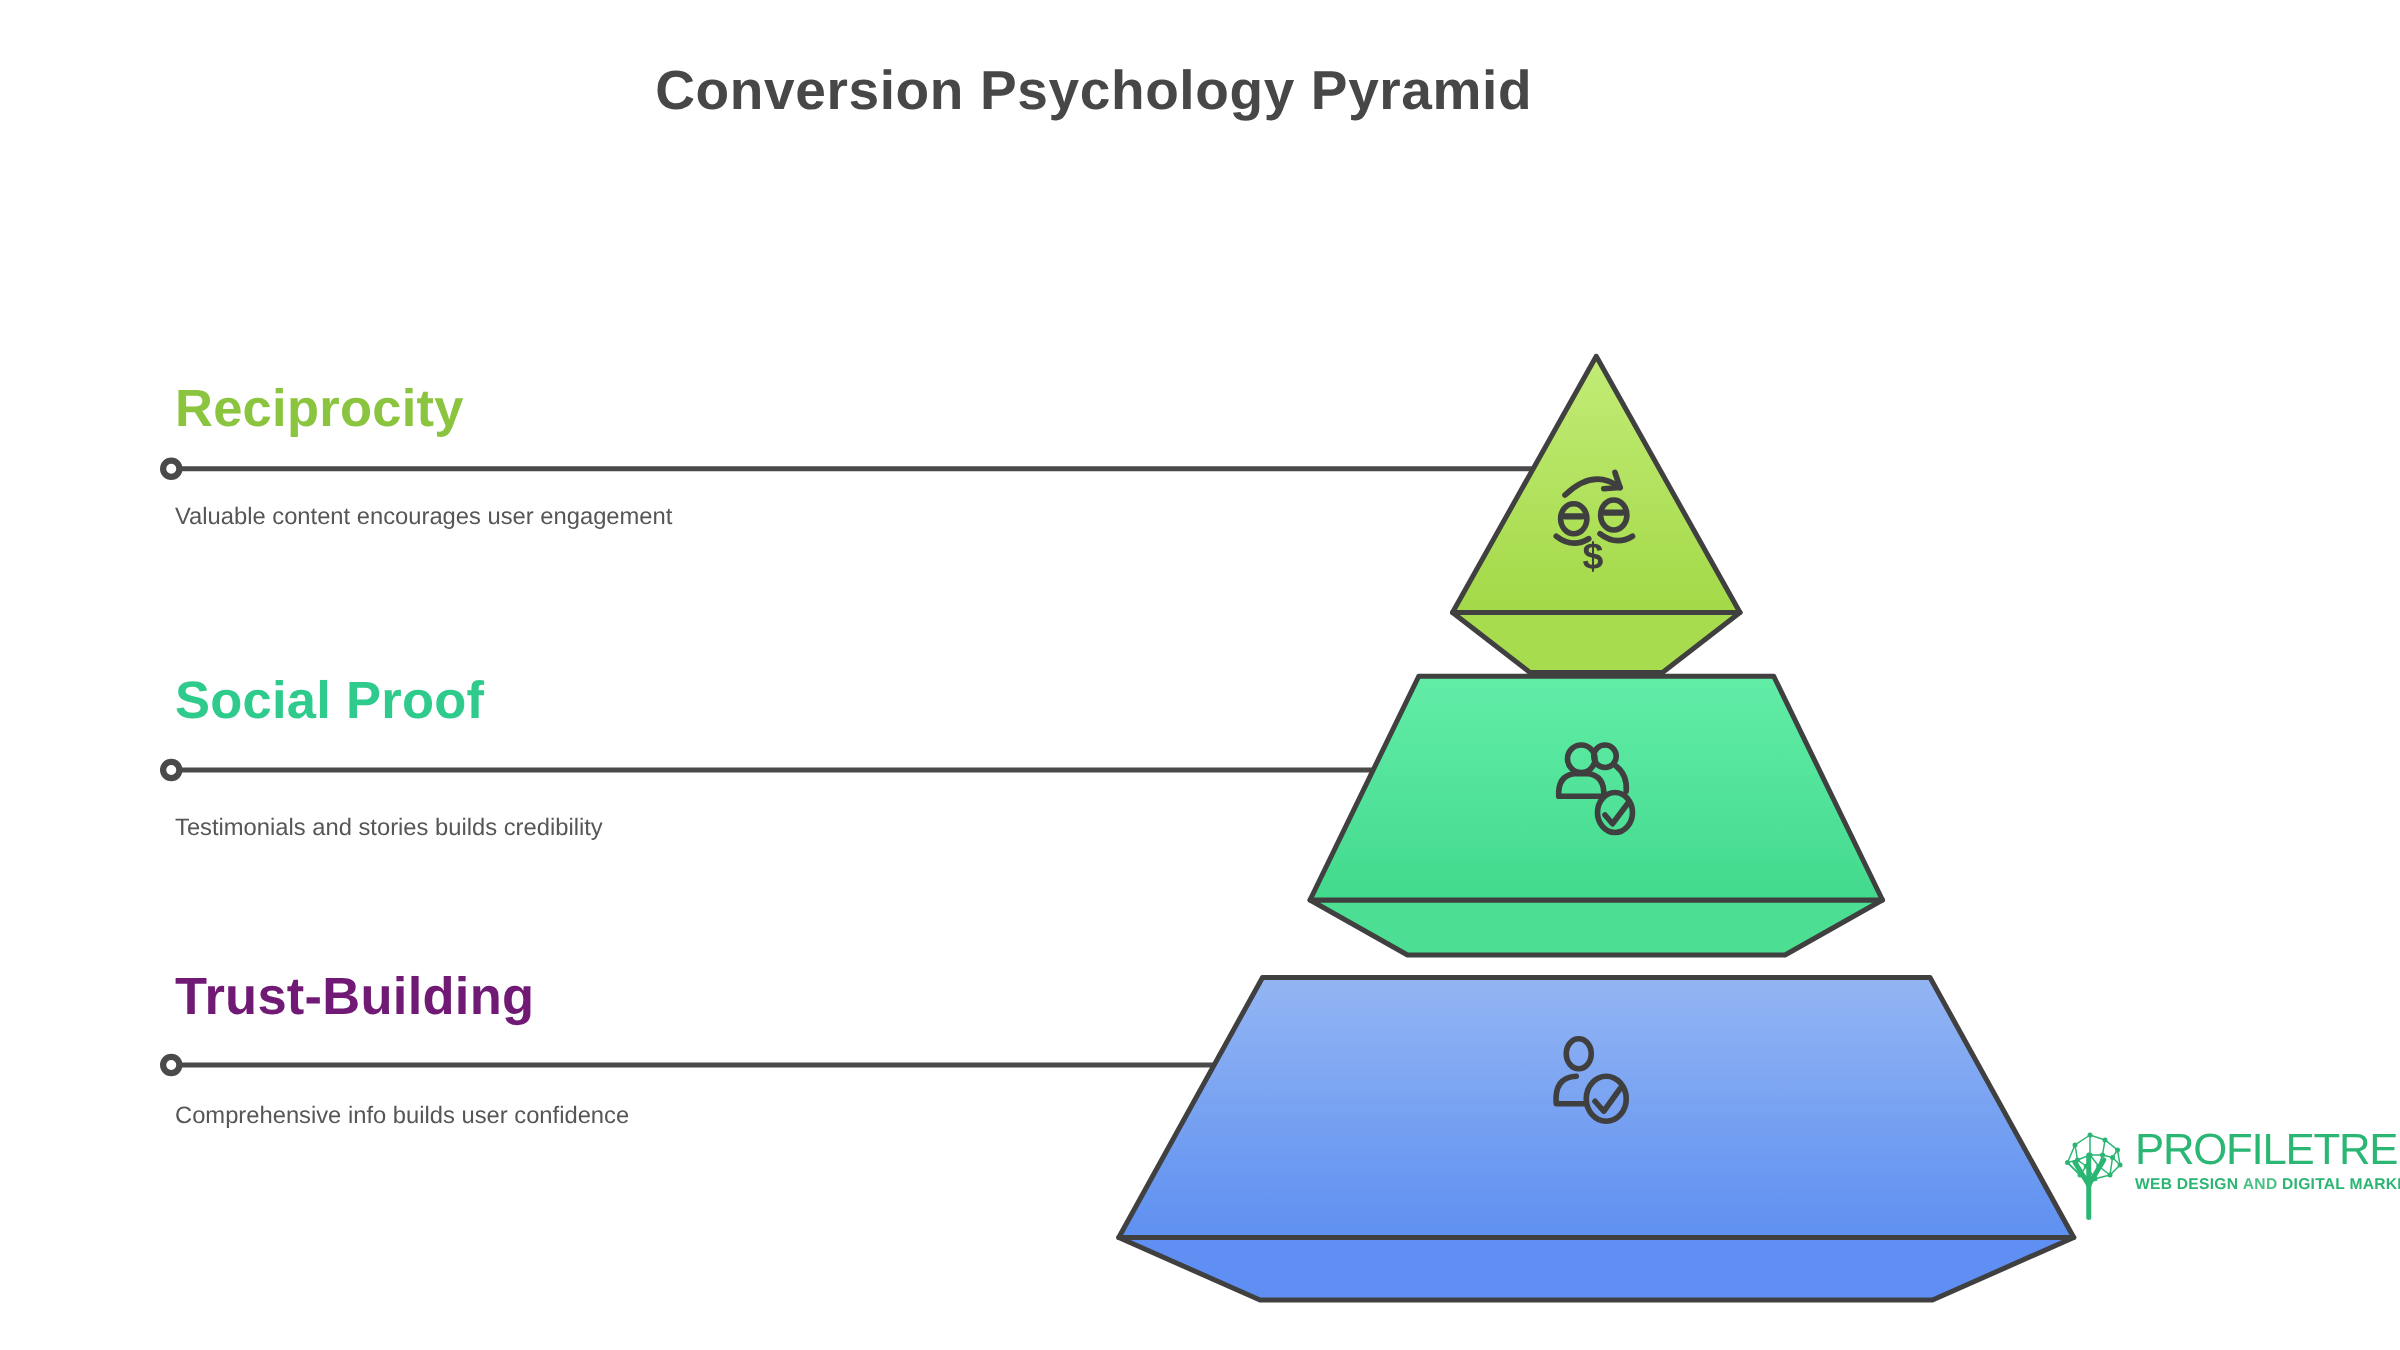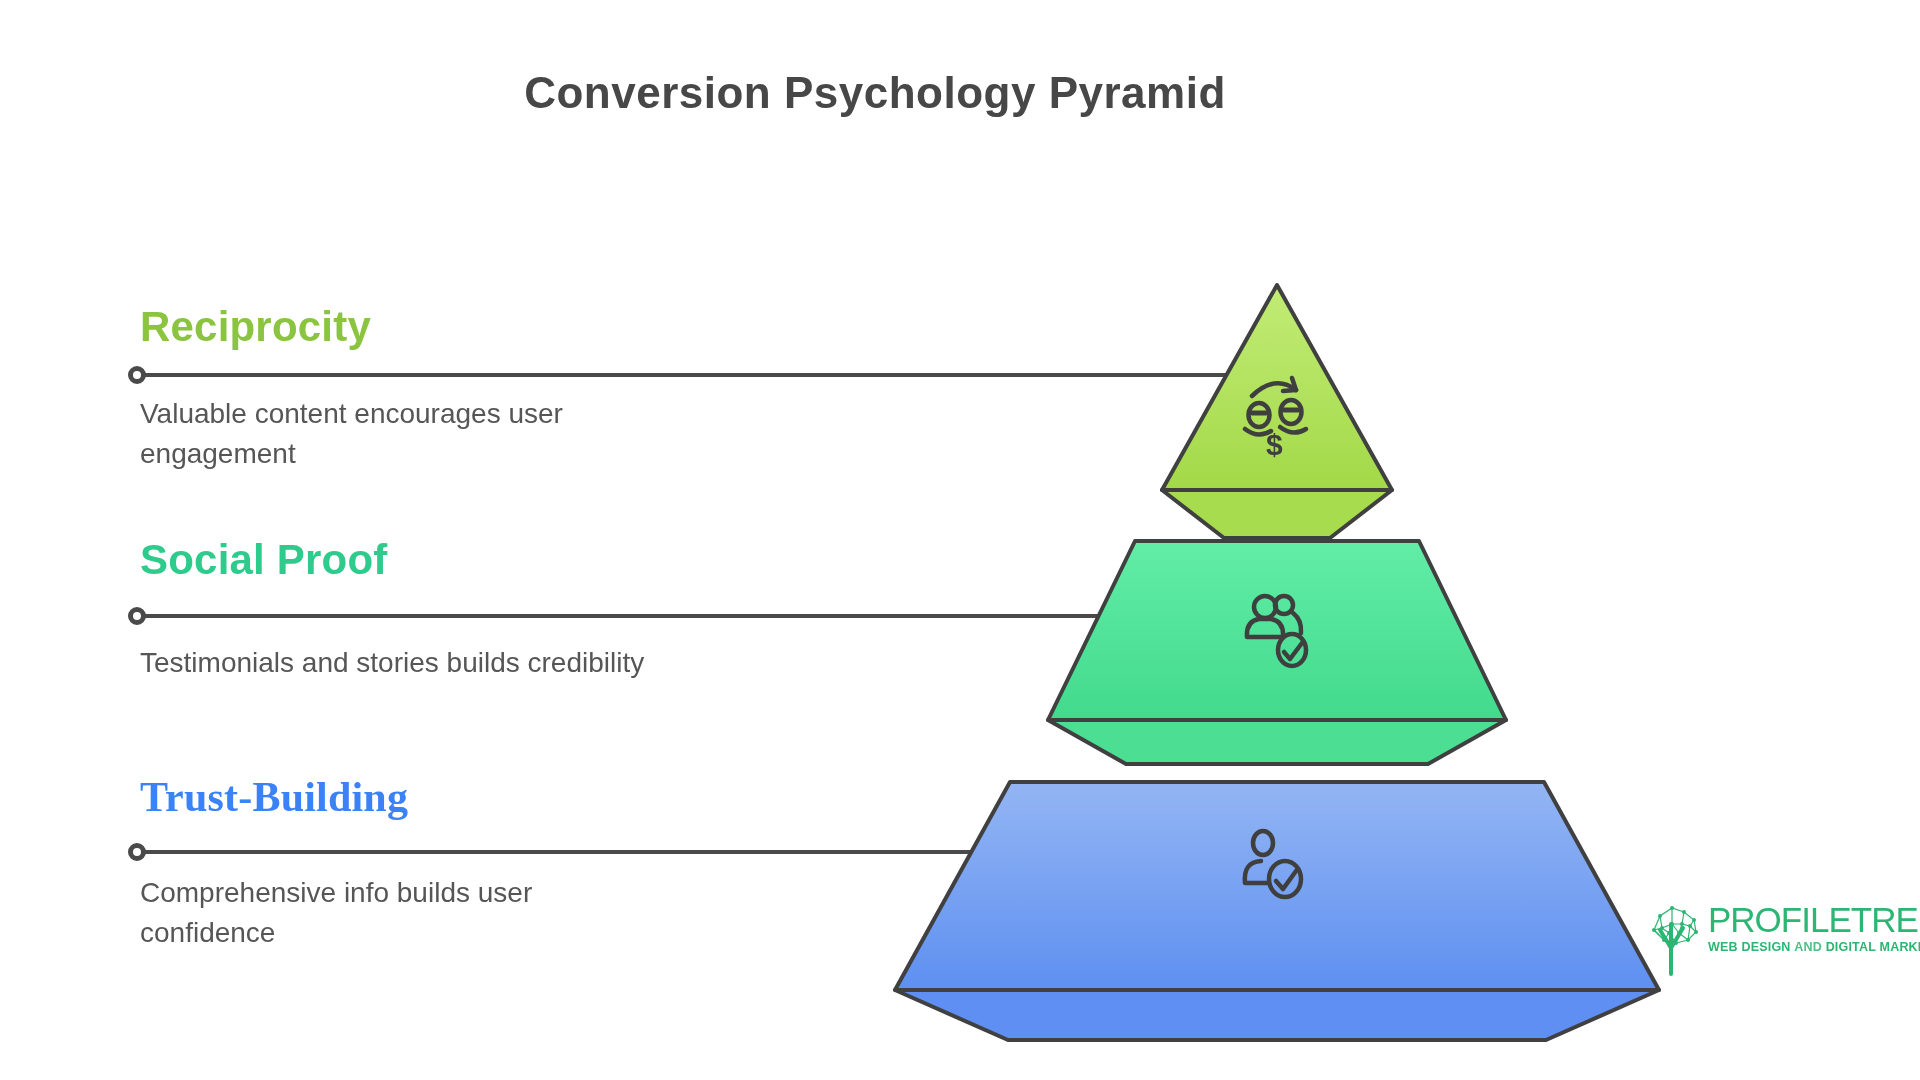--- a/index.html
+++ b/index.html
@@ -1,28 +1,28 @@
 <!DOCTYPE html>
 <html><head>
 <meta charset="utf-8">
 <style>
   html,body{margin:0;padding:0;background:#ffffff;}
   .canvas{
     position:relative;width:1920px;height:1080px;background:#ffffff;overflow:hidden;
     font-family:"Liberation Sans", sans-serif;
   }
   .page-title{
-    position:absolute;left:0;top:68px;width:1750px;text-align:center;
+    position:absolute;left:0;top:48px;width:1750px;text-align:center;
     font-size:44px;font-weight:700;color:#474747;letter-spacing:0.5px;
   }
   .lvl-heading{
     position:absolute;left:140px;font-size:42px;font-weight:700;letter-spacing:0.2px;
   }
   .lvl-desc{
-    position:absolute;left:140px;width:510px;font-size:28px;line-height:40px;color:#565656;
+    position:absolute;left:140px;width:510px;font-size:19px;line-height:40px;color:#565656;
   }
   .h-1{top:303px}.d-1{top:394px}
   .h-2{top:536px}.d-2{top:643px}
   .h-3{top:773px}.d-3{top:873px}
   .stage{position:absolute;left:0;top:0;width:1920px;height:1080px;}
   .outline{stroke:#404040;stroke-width:4;stroke-linejoin:round;}
   .connector{stroke:#4a4a4a;stroke-width:4;}
   .connector-ring{fill:#ffffff;stroke:#4a4a4a;stroke-width:5;}
   .icon-stroke{fill:none;stroke:#3f3f3f;stroke-width:4.5;stroke-linecap:round;stroke-linejoin:round;}
   .icon-slot{stroke:#3f3f3f;stroke-width:5;stroke-linecap:round;}
@@ -44,21 +44,21 @@
 <div class="canvas">
 
   <div class="page-title">Conversion Psychology Pyramid</div>
 
   <div class="lvl-heading h-1" style="color: rgb(139, 197, 63);">Reciprocity</div>
   <div class="lvl-desc d-1">Valuable content encourages user engagement</div>
 
   <div class="lvl-heading h-2" style="color: rgb(47, 203, 140); text-align: right;">Social Proof</div>
   <div class="lvl-desc d-2">Testimonials and stories builds credibility</div>
 
-  <div class="lvl-heading h-3" style="color: #3b82f6; font-family: Liberation Serif, serif;">Trust-Building</div>
+  <div class="lvl-heading h-3" style="color: #701a75;">Trust-Building</div>
   <div class="lvl-desc d-3">Comprehensive info builds user confidence</div>
 
   <svg class="stage" viewBox="0 0 1920 1080">
     <defs>
       <linearGradient id="grad0" x1="0" y1="0" x2="0" y2="1">
         <stop offset="0%" stop-color="#c2ec76"></stop>
         <stop offset="100%" stop-color="#a3d948"></stop>
       </linearGradient>
       <linearGradient id="grad1" x1="0" y1="0" x2="0" y2="1">
         <stop offset="0%" stop-color="#62eda7"></stop>

